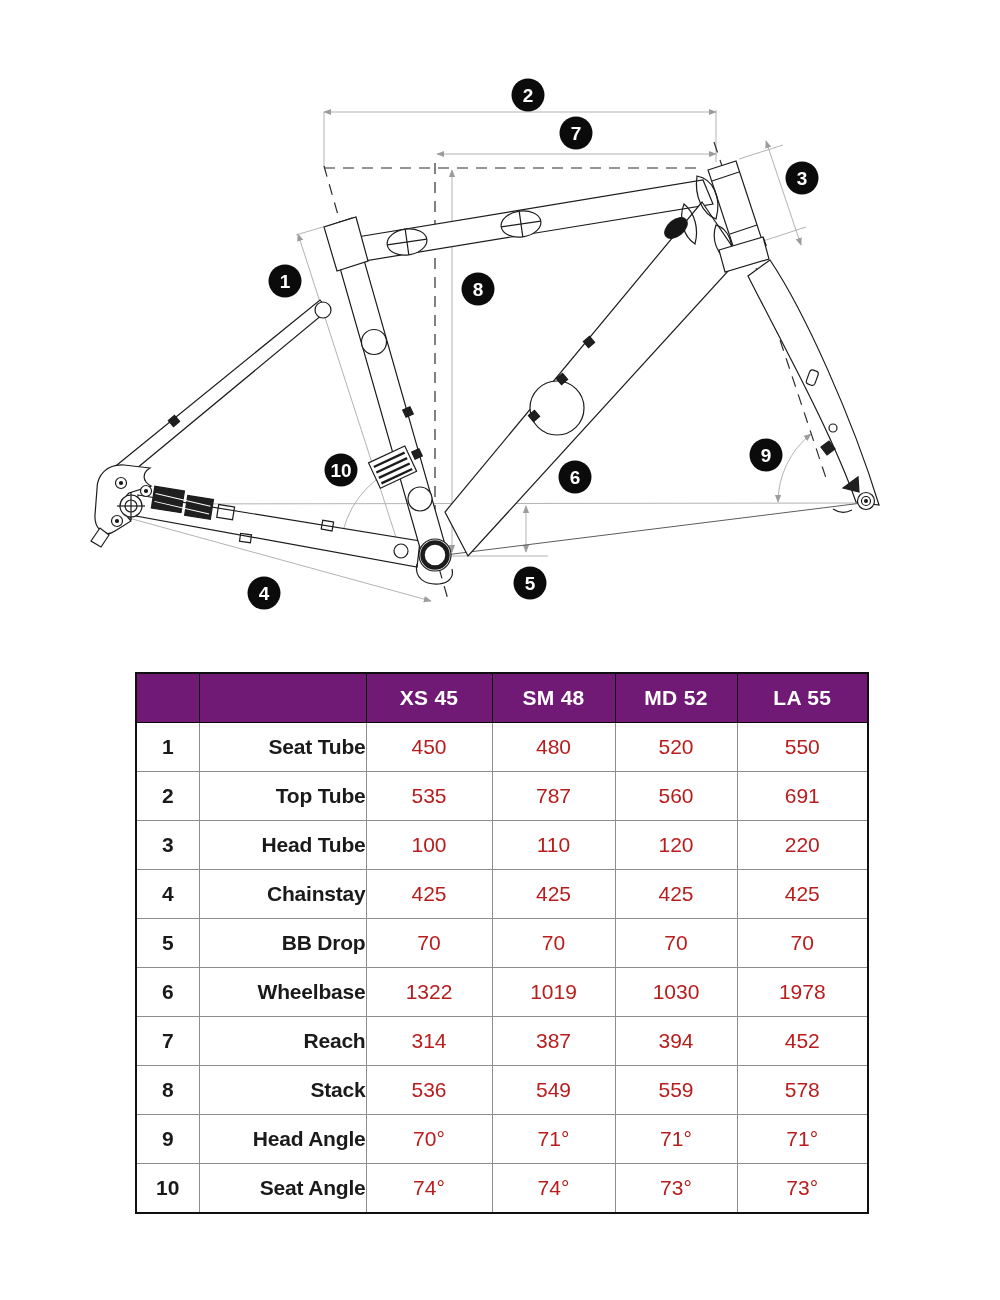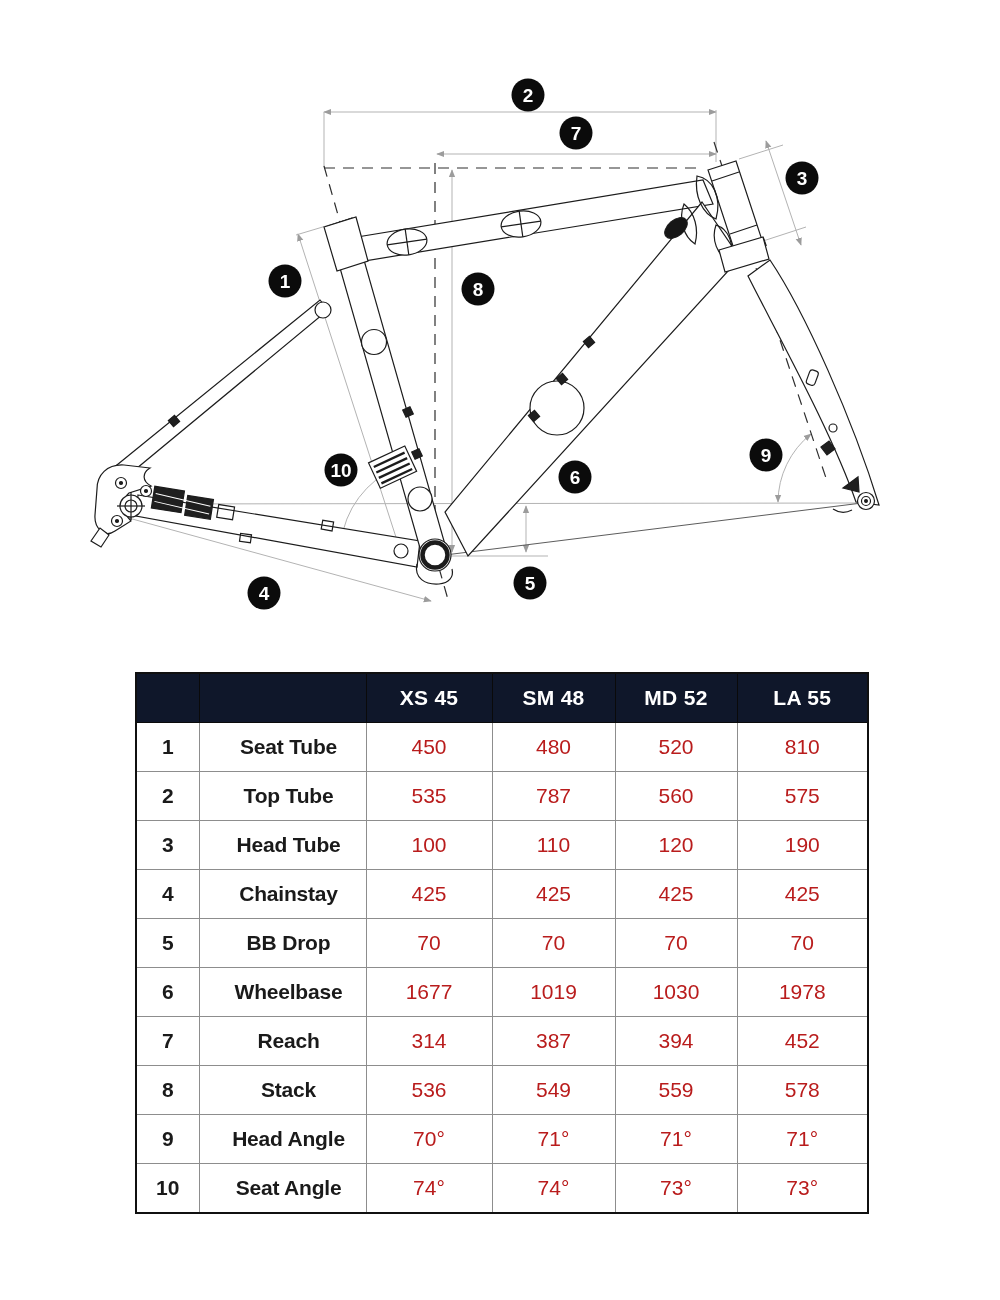--- a/index.html
+++ b/index.html
@@ -7,24 +7,24 @@
          font-family:"Liberation Sans",sans-serif;}
   .diagram{position:absolute;left:0;top:0;width:1000px;height:660px;margin:0;}
   .diagram svg{position:absolute;left:0;top:0;}
   .callout{position:absolute;width:33px;height:33px;border-radius:50%;
            background:#0b0b0b;color:#fff;font-weight:700;font-size:19px;
            line-height:33px;text-align:center;transform:translate(-50%,-50%);}
   .geo-table{position:absolute;left:135px;top:672px;width:732px;
              border-collapse:collapse;table-layout:fixed;
              border:2px solid #101010;font-size:21px;color:#1a1a1a;}
   .geo-table th,.geo-table td{height:48px;padding:0;border:1px solid #8d8d8d;overflow:hidden;}
-  .geo-table thead th{background:#0f172a;color:#fff;border:1px solid #0a0a0a;
+  .geo-table thead th{background:#701a75;color:#fff;border:1px solid #0a0a0a;
                       font-weight:700;text-align:center;letter-spacing:.3px;}
   .c-num{text-align:center;font-weight:700;}
-  .c-label{text-align:center;padding-left:12px !important;font-weight:700;letter-spacing:-.2px;}
+  .c-label{text-align:right;padding-left:12px !important;font-weight:700;letter-spacing:-.2px;}
   .c-val{text-align:center;font-weight:400;color:#b91c1c;}
 </style>
 </head>
 <body>
 
 <div class="stage">
 
   <figure class="diagram">
     <svg width="1000" height="660" viewBox="0 0 1000 660">
       <defs>
@@ -186,58 +186,58 @@
           <th class="c-val">LA 55</th>
         </tr>
     </thead>
     <tbody id="geo-body">
         <tr>
           <td class="c-num">1</td>
           <td class="c-label">Seat Tube</td>
           <td class="c-val">450</td>
           <td class="c-val">480</td>
           <td class="c-val">520</td>
-          <td class="c-val">810</td>
+          <td class="c-val">550</td>
         </tr>
         <tr>
           <td class="c-num">2</td>
           <td class="c-label">Top Tube</td>
           <td class="c-val">535</td>
           <td class="c-val">787</td>
           <td class="c-val">560</td>
-          <td class="c-val">575</td>
+          <td class="c-val">691</td>
         </tr>
         <tr>
           <td class="c-num">3</td>
           <td class="c-label">Head Tube</td>
           <td class="c-val">100</td>
           <td class="c-val">110</td>
           <td class="c-val">120</td>
-          <td class="c-val">190</td>
+          <td class="c-val">220</td>
         </tr>
         <tr>
           <td class="c-num">4</td>
           <td class="c-label">Chainstay</td>
           <td class="c-val">425</td>
           <td class="c-val">425</td>
           <td class="c-val">425</td>
           <td class="c-val">425</td>
         </tr>
         <tr>
           <td class="c-num">5</td>
           <td class="c-label">BB Drop</td>
           <td class="c-val">70</td>
           <td class="c-val">70</td>
           <td class="c-val">70</td>
           <td class="c-val">70</td>
         </tr>
         <tr>
           <td class="c-num">6</td>
           <td class="c-label">Wheelbase</td>
-          <td class="c-val">1677</td>
+          <td class="c-val">1322</td>
           <td class="c-val">1019</td>
           <td class="c-val">1030</td>
           <td class="c-val">1978</td>
         </tr>
         <tr>
           <td class="c-num">7</td>
           <td class="c-label">Reach</td>
           <td class="c-val">314</td>
           <td class="c-val">387</td>
           <td class="c-val">394</td>

